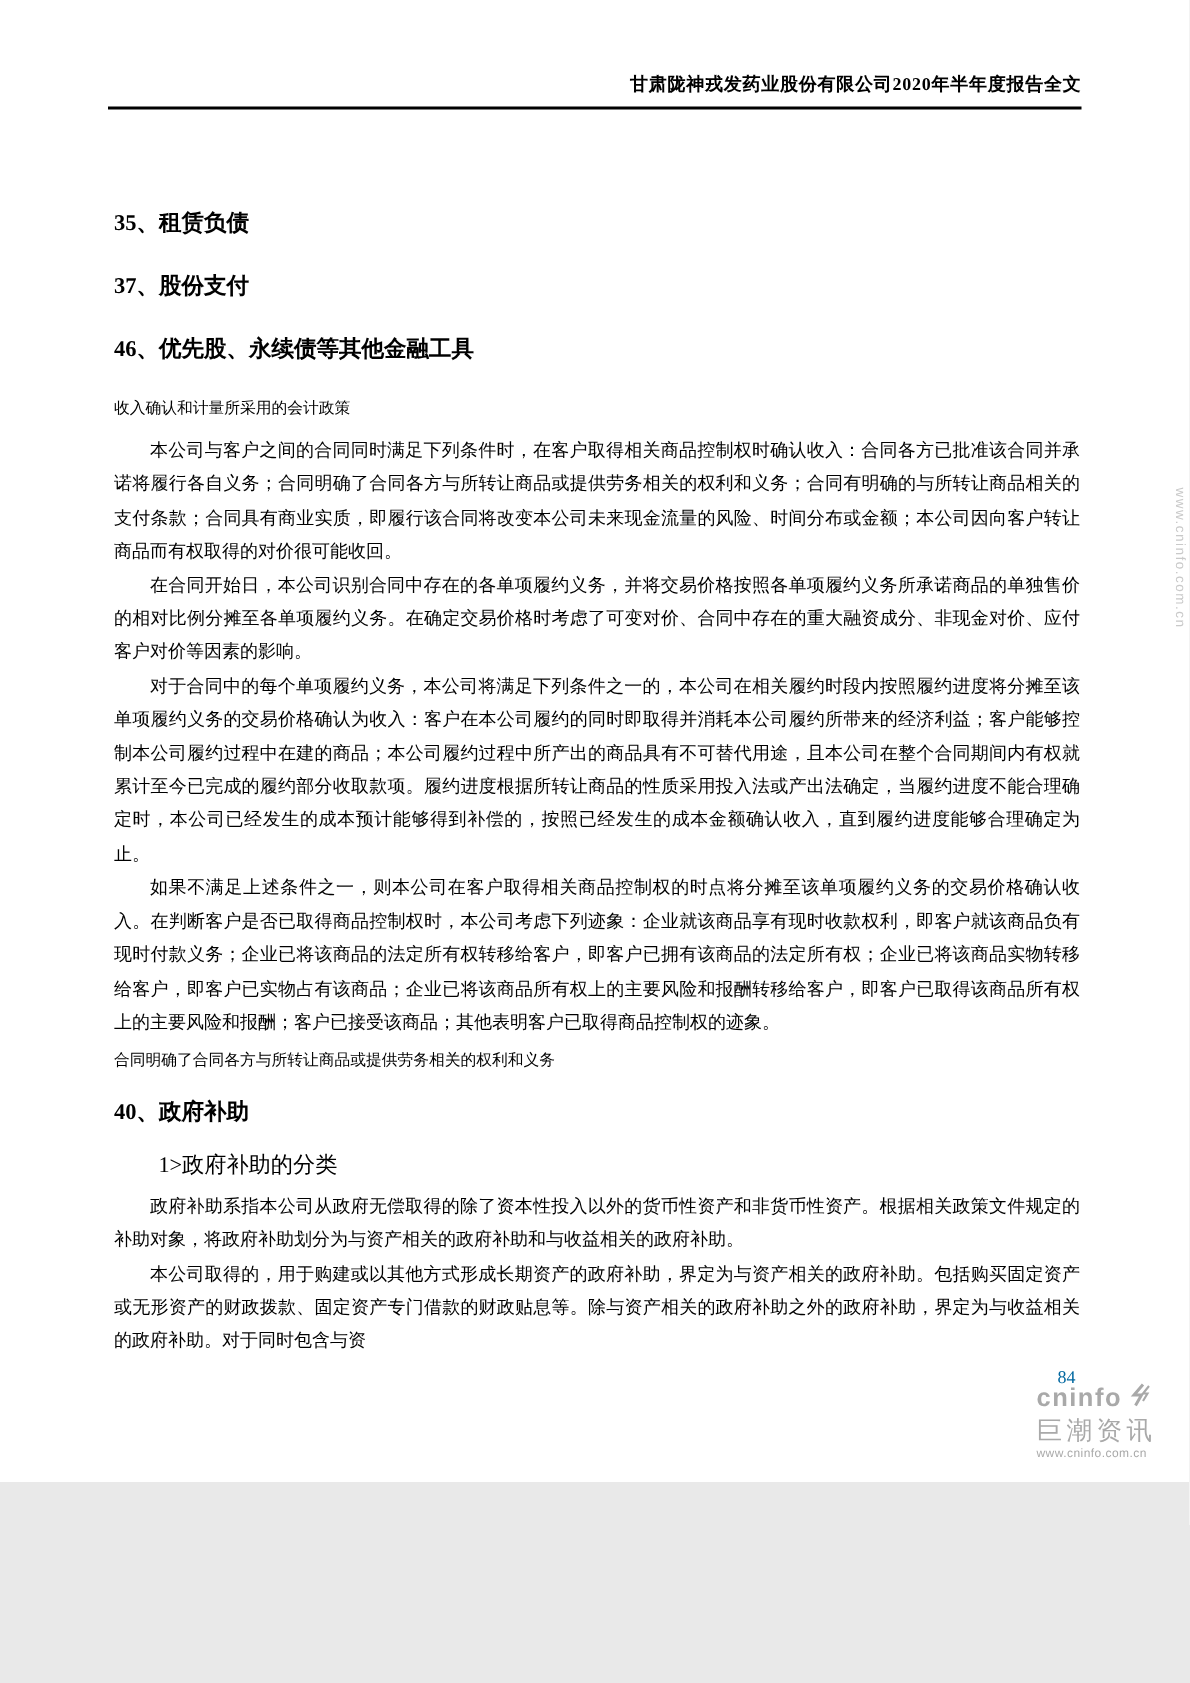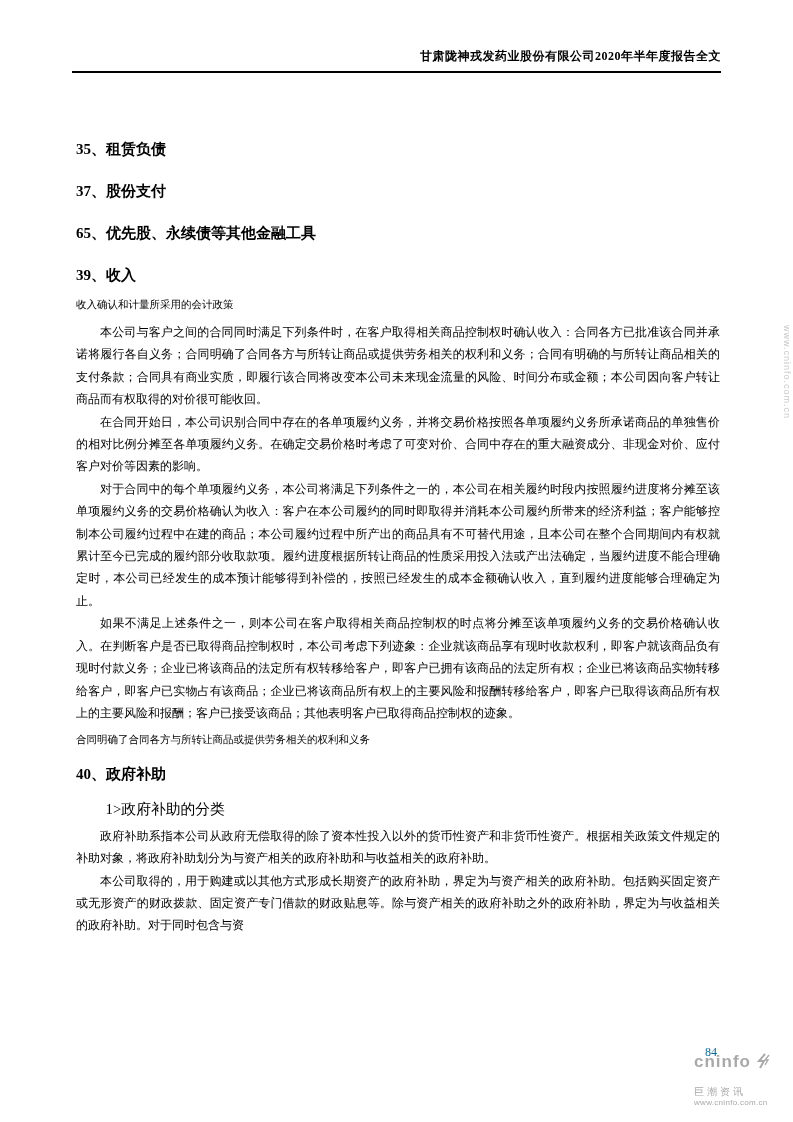--- a/index.html
+++ b/index.html
@@ -1,17 +1,17 @@
 <!DOCTYPE html>
 <html><head>
 <meta charset="utf-8">
 <style>
   html,body { margin:0; padding:0; background:#e9e9e9; }
   .page {
-    width:793px; height:1122px; background:#ffffff; position:relative;
+    width:793px; height:988px; background:#ffffff; position:relative;
     margin:0 auto; overflow:hidden; color:#000;
     font-family:"Liberation Serif","DejaVu Serif",serif;
   }
   .header {
     position:absolute; top:48px; left:72px; right:72px;
     border-bottom:2px solid #000; padding-bottom:6px;
     text-align:right; font-size:12px; font-weight:bold;
     letter-spacing:0.5px;
   }
   .content { position:absolute; top:94px; left:76px; right:73px;margin-top:45px; }
@@ -48,38 +48,37 @@
   }
   .logo {
     position:absolute; right:22px; bottom:14px;
     color:#a9a9a9; text-align:left;
     font-family:"Liberation Sans","DejaVu Sans",sans-serif;
     line-height:1.1;
   }
   .logo-top { display:flex; align-items:center; gap:4px; }
   .logo-brand { font-size:17px; font-weight:bold; letter-spacing:1px; }
   .logo-icon { display:inline-block; }
-  .logo-name { font-size:10px; letter-spacing:3px; margin-top:14px; }
+  .logo-name { font-size:17px; letter-spacing:3px; margin-top:2px; }
   .logo-url { font-size:8px; margin-top:2px; letter-spacing:0.3px; }
 </style>
 </head>
 <body>
 
 <div class="page">
 
   <div class="header">
     <span>甘肃陇神戎发药业股份有限公司2020年半年度报告全文</span>
   </div>
 
   <div class="content">
 
     <div class="sec-heading">35、租赁负债</div>
     <div class="sec-heading">37、股份支付</div>
-    <div class="sec-heading">65、优先股、永续债等其他金融工具</div>
-    <div class="sec-heading tight">39、收入</div>
+    <div class="sec-heading">46、优先股、永续债等其他金融工具</div>
 
     <div class="policy-label">收入确认和计量所采用的会计政策</div>
 
     <p class="para">本公司与客户之间的合同同时满足下列条件时，在客户取得相关商品控制权时确认收入：合同各方已批准该合同并承诺将履行各自义务；合同明确了合同各方与所转让商品或提供劳务相关的权利和义务；合同有明确的与所转让商品相关的支付条款；合同具有商业实质，即履行该合同将改变本公司未来现金流量的风险、时间分布或金额；本公司因向客户转让商品而有权取得的对价很可能收回。</p>
     <p class="para">在合同开始日，本公司识别合同中存在的各单项履约义务，并将交易价格按照各单项履约义务所承诺商品的单独售价的相对比例分摊至各单项履约义务。在确定交易价格时考虑了可变对价、合同中存在的重大融资成分、非现金对价、应付客户对价等因素的影响。</p>
     <p class="para">对于合同中的每个单项履约义务，本公司将满足下列条件之一的，本公司在相关履约时段内按照履约进度将分摊至该单项履约义务的交易价格确认为收入：客户在本公司履约的同时即取得并消耗本公司履约所带来的经济利益；客户能够控制本公司履约过程中在建的商品；本公司履约过程中所产出的商品具有不可替代用途，且本公司在整个合同期间内有权就累计至今已完成的履约部分收取款项。履约进度根据所转让商品的性质采用投入法或产出法确定，当履约进度不能合理确定时，本公司已经发生的成本预计能够得到补偿的，按照已经发生的成本金额确认收入，直到履约进度能够合理确定为止。</p>
     <p class="para">如果不满足上述条件之一，则本公司在客户取得相关商品控制权的时点将分摊至该单项履约义务的交易价格确认收入。在判断客户是否已取得商品控制权时，本公司考虑下列迹象：企业就该商品享有现时收款权利，即客户就该商品负有现时付款义务；企业已将该商品的法定所有权转移给客户，即客户已拥有该商品的法定所有权；企业已将该商品实物转移给客户，即客户已实物占有该商品；企业已将该商品所有权上的主要风险和报酬转移给客户，即客户已取得该商品所有权上的主要风险和报酬；客户已接受该商品；其他表明客户已取得商品控制权的迹象。</p>
 
     <div class="note-label">合同明确了合同各方与所转让商品或提供劳务相关的权利和义务</div>
 

